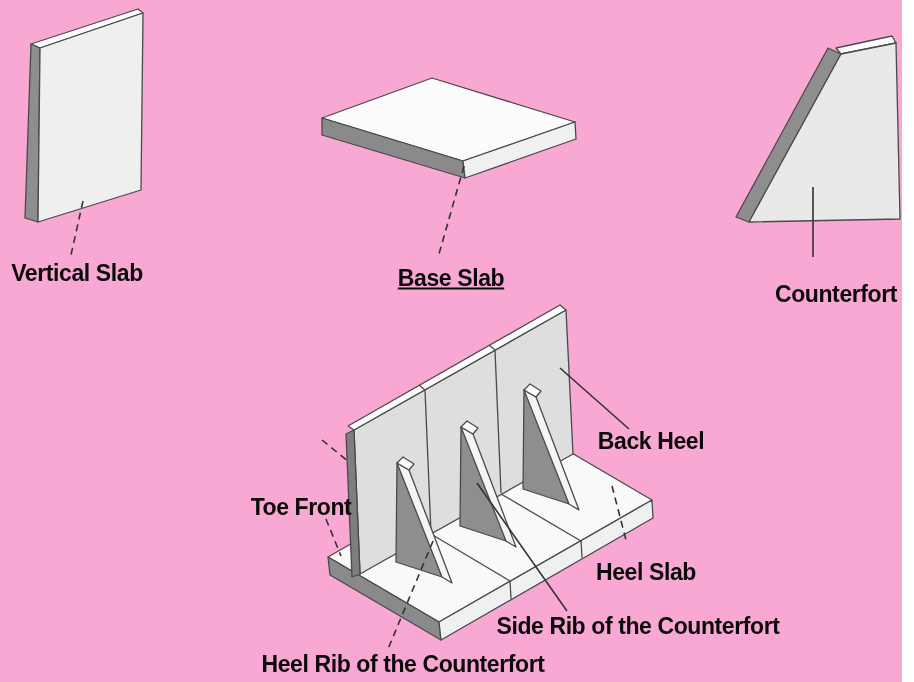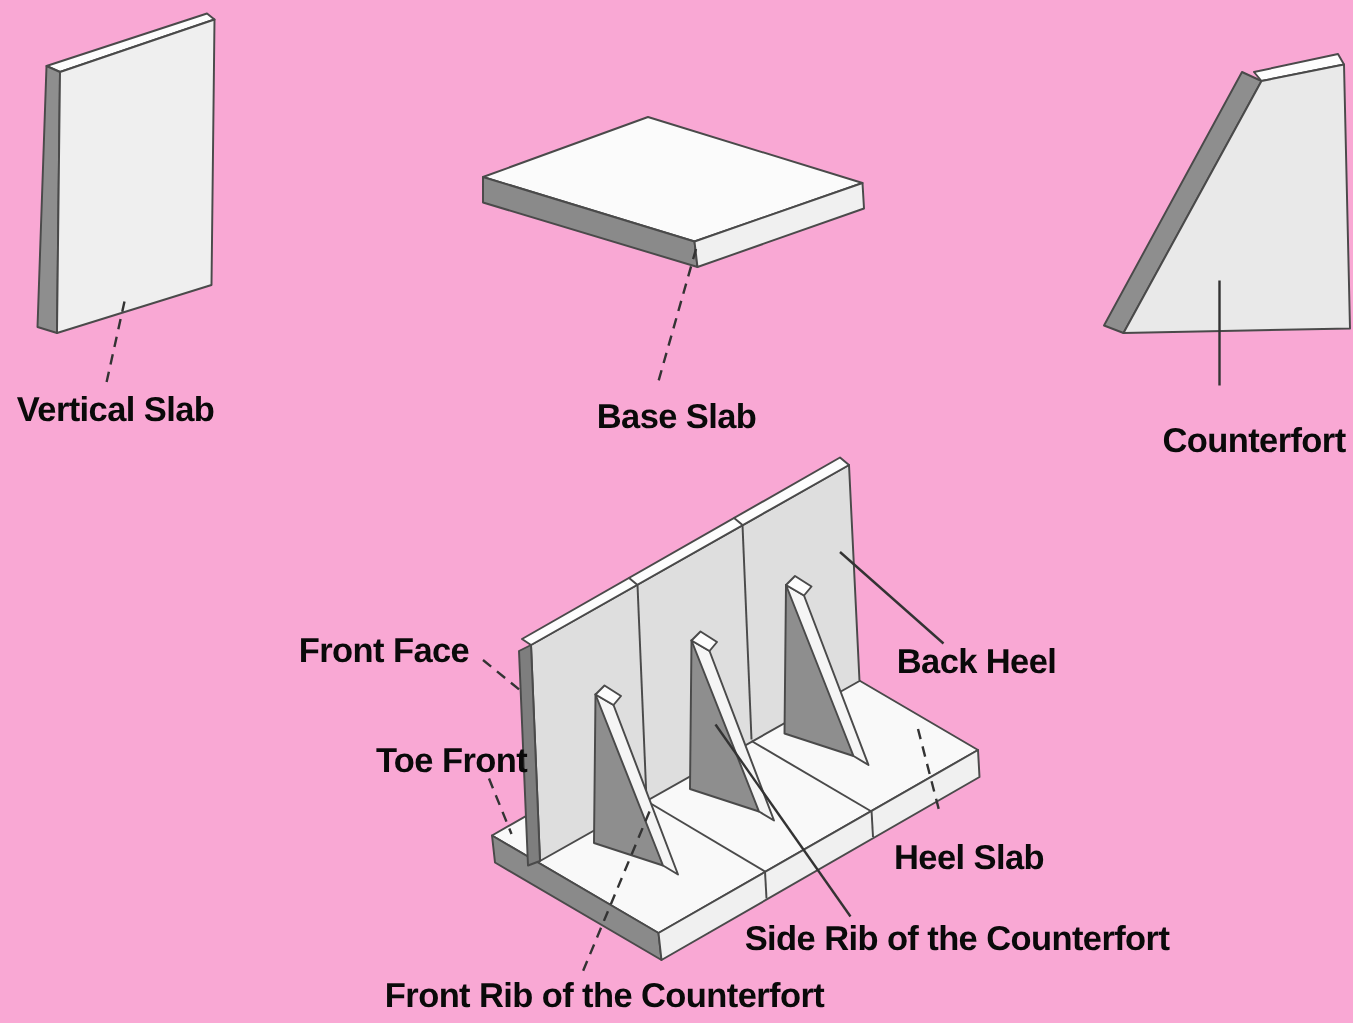--- a/index.html
+++ b/index.html
@@ -99,22 +99,21 @@
       <line class="dash" x1="322" y1="440" x2="349" y2="462"></line>
       <line class="dash" x1="326" y1="519" x2="341" y2="556"></line>
       <line x1="560" y1="368" x2="629" y2="429"></line>
       <line class="dash" x1="612" y1="486" x2="626" y2="540"></line>
       <line x1="477" y1="483" x2="567" y2="611"></line>
       <line class="dash" x1="433" y1="541" x2="388" y2="649"></line>
     </g>
   </svg>
 
   <div class="lbl" style="left:77px;  top:273px;">Vertical Slab</div>
-  <div class="lbl" style="left:451px; top:278px;">Base Slab</div>
+  <div class="lbl" style="left:451px; top:278px;text-decoration:underline;">Base Slab</div>
   <div class="lbl" style="left:836px; top:294px;">Counterfort</div>
-  <div class="lbl" style="left:256px; top:434px;">Front Face</div>
   <div class="lbl" style="left:301px; top:507px;">Toe Front</div>
   <div class="lbl" style="left:651px; top:441px;">Back Heel</div>
   <div class="lbl" style="left:646px; top:572px;">Heel Slab</div>
   <div class="lbl" style="left:638px; top:626px;">Side Rib of the Counterfort</div>
-  <div class="lbl" style="left:403px; top:664px;">Front Rib of the Counterfort</div>
+  <div class="lbl" style="left:403px; top:664px;">Heel Rib of the Counterfort</div>
 
 </div>
 
 </body></html>

